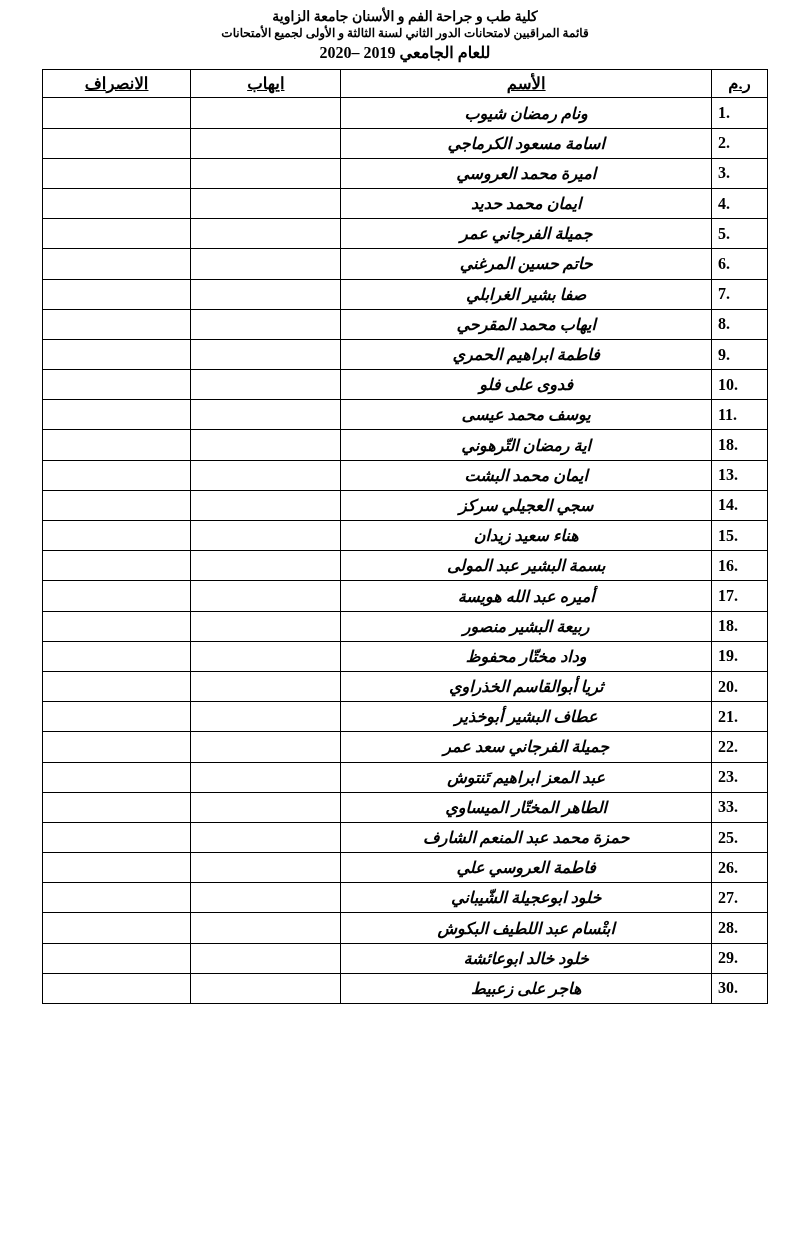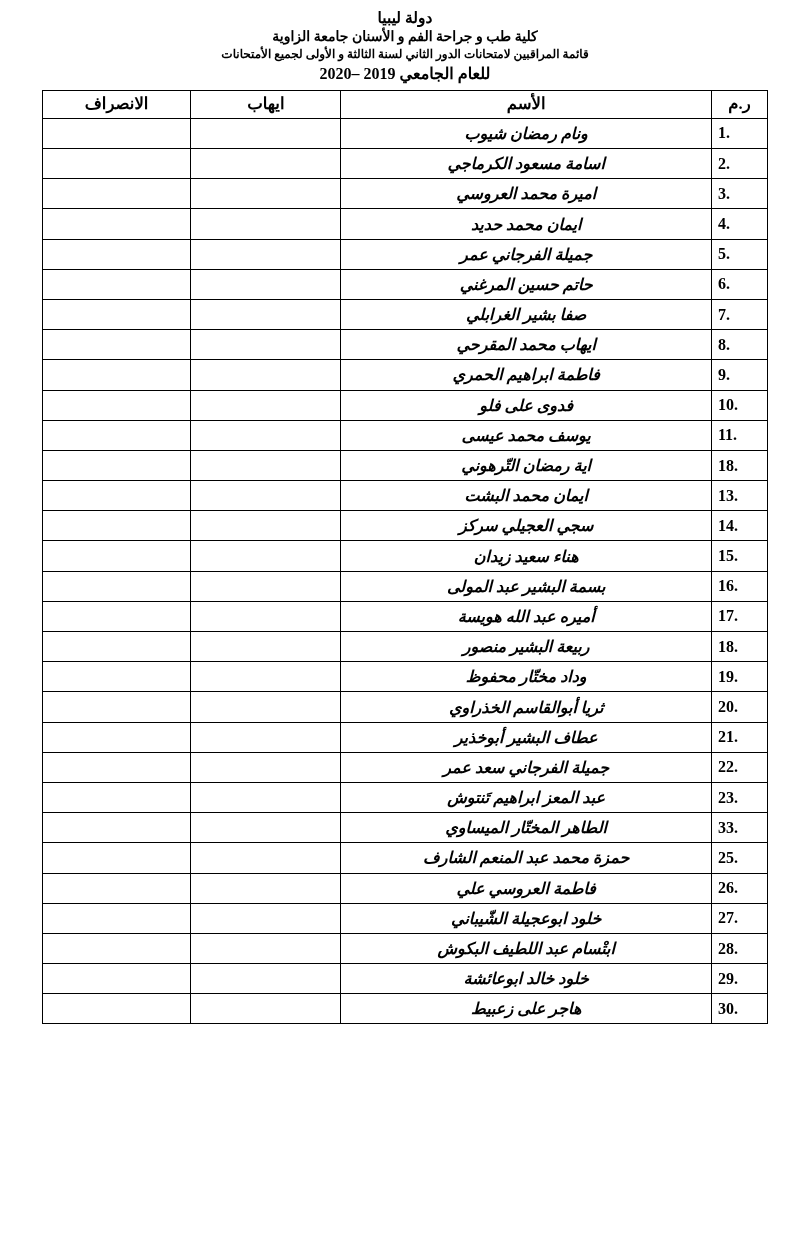--- a/index.html
+++ b/index.html
@@ -48,20 +48,21 @@
     height: 29.2px;
     padding: 0 6px;
     font-size: 16px;
     font-weight: bold;
     vertical-align: middle;
   }
   table.roster th {
     text-align: center;
     font-size: 16.5px;
     height: 27px;
+    text-decoration: underline;
   }
   col.c-num { width: 56px; }
   col.c-name { width: 370px; }
   col.c-att { width: 150px; }
   col.c-dep { width: 148px; }
   td.num {
     text-align: left;
     direction: ltr;
     padding-left: 10px;
     font-size: 16px;
@@ -73,21 +74,20 @@
   }
   td.blank { }
   .hdr-num { font-size: 16px; }
 </style>
 </head>
 <body>
 
 <div class="page">
 
   <div class="header">
-    <div class="line line1">دولة ليبيا</div>
     <div class="line line2">كلية طب و جراحة الفم و الأسنان جامعة الزاوية</div>
     <div class="line line3"><span>قائمة المراقبين لامتحانات الدور الثاني لسنة </span><span class="bold-strong">الثالثة</span><span> و </span><span class="bold-strong">الأولى</span><span>  لجميع الأمتحانات</span></div>
     <div class="line line4">للعام الجامعي 2019 –2020</div>
   </div>
 
   <table class="roster">
     <colgroup>
       <col class="c-num">
       <col class="c-name">
       <col class="c-att">

